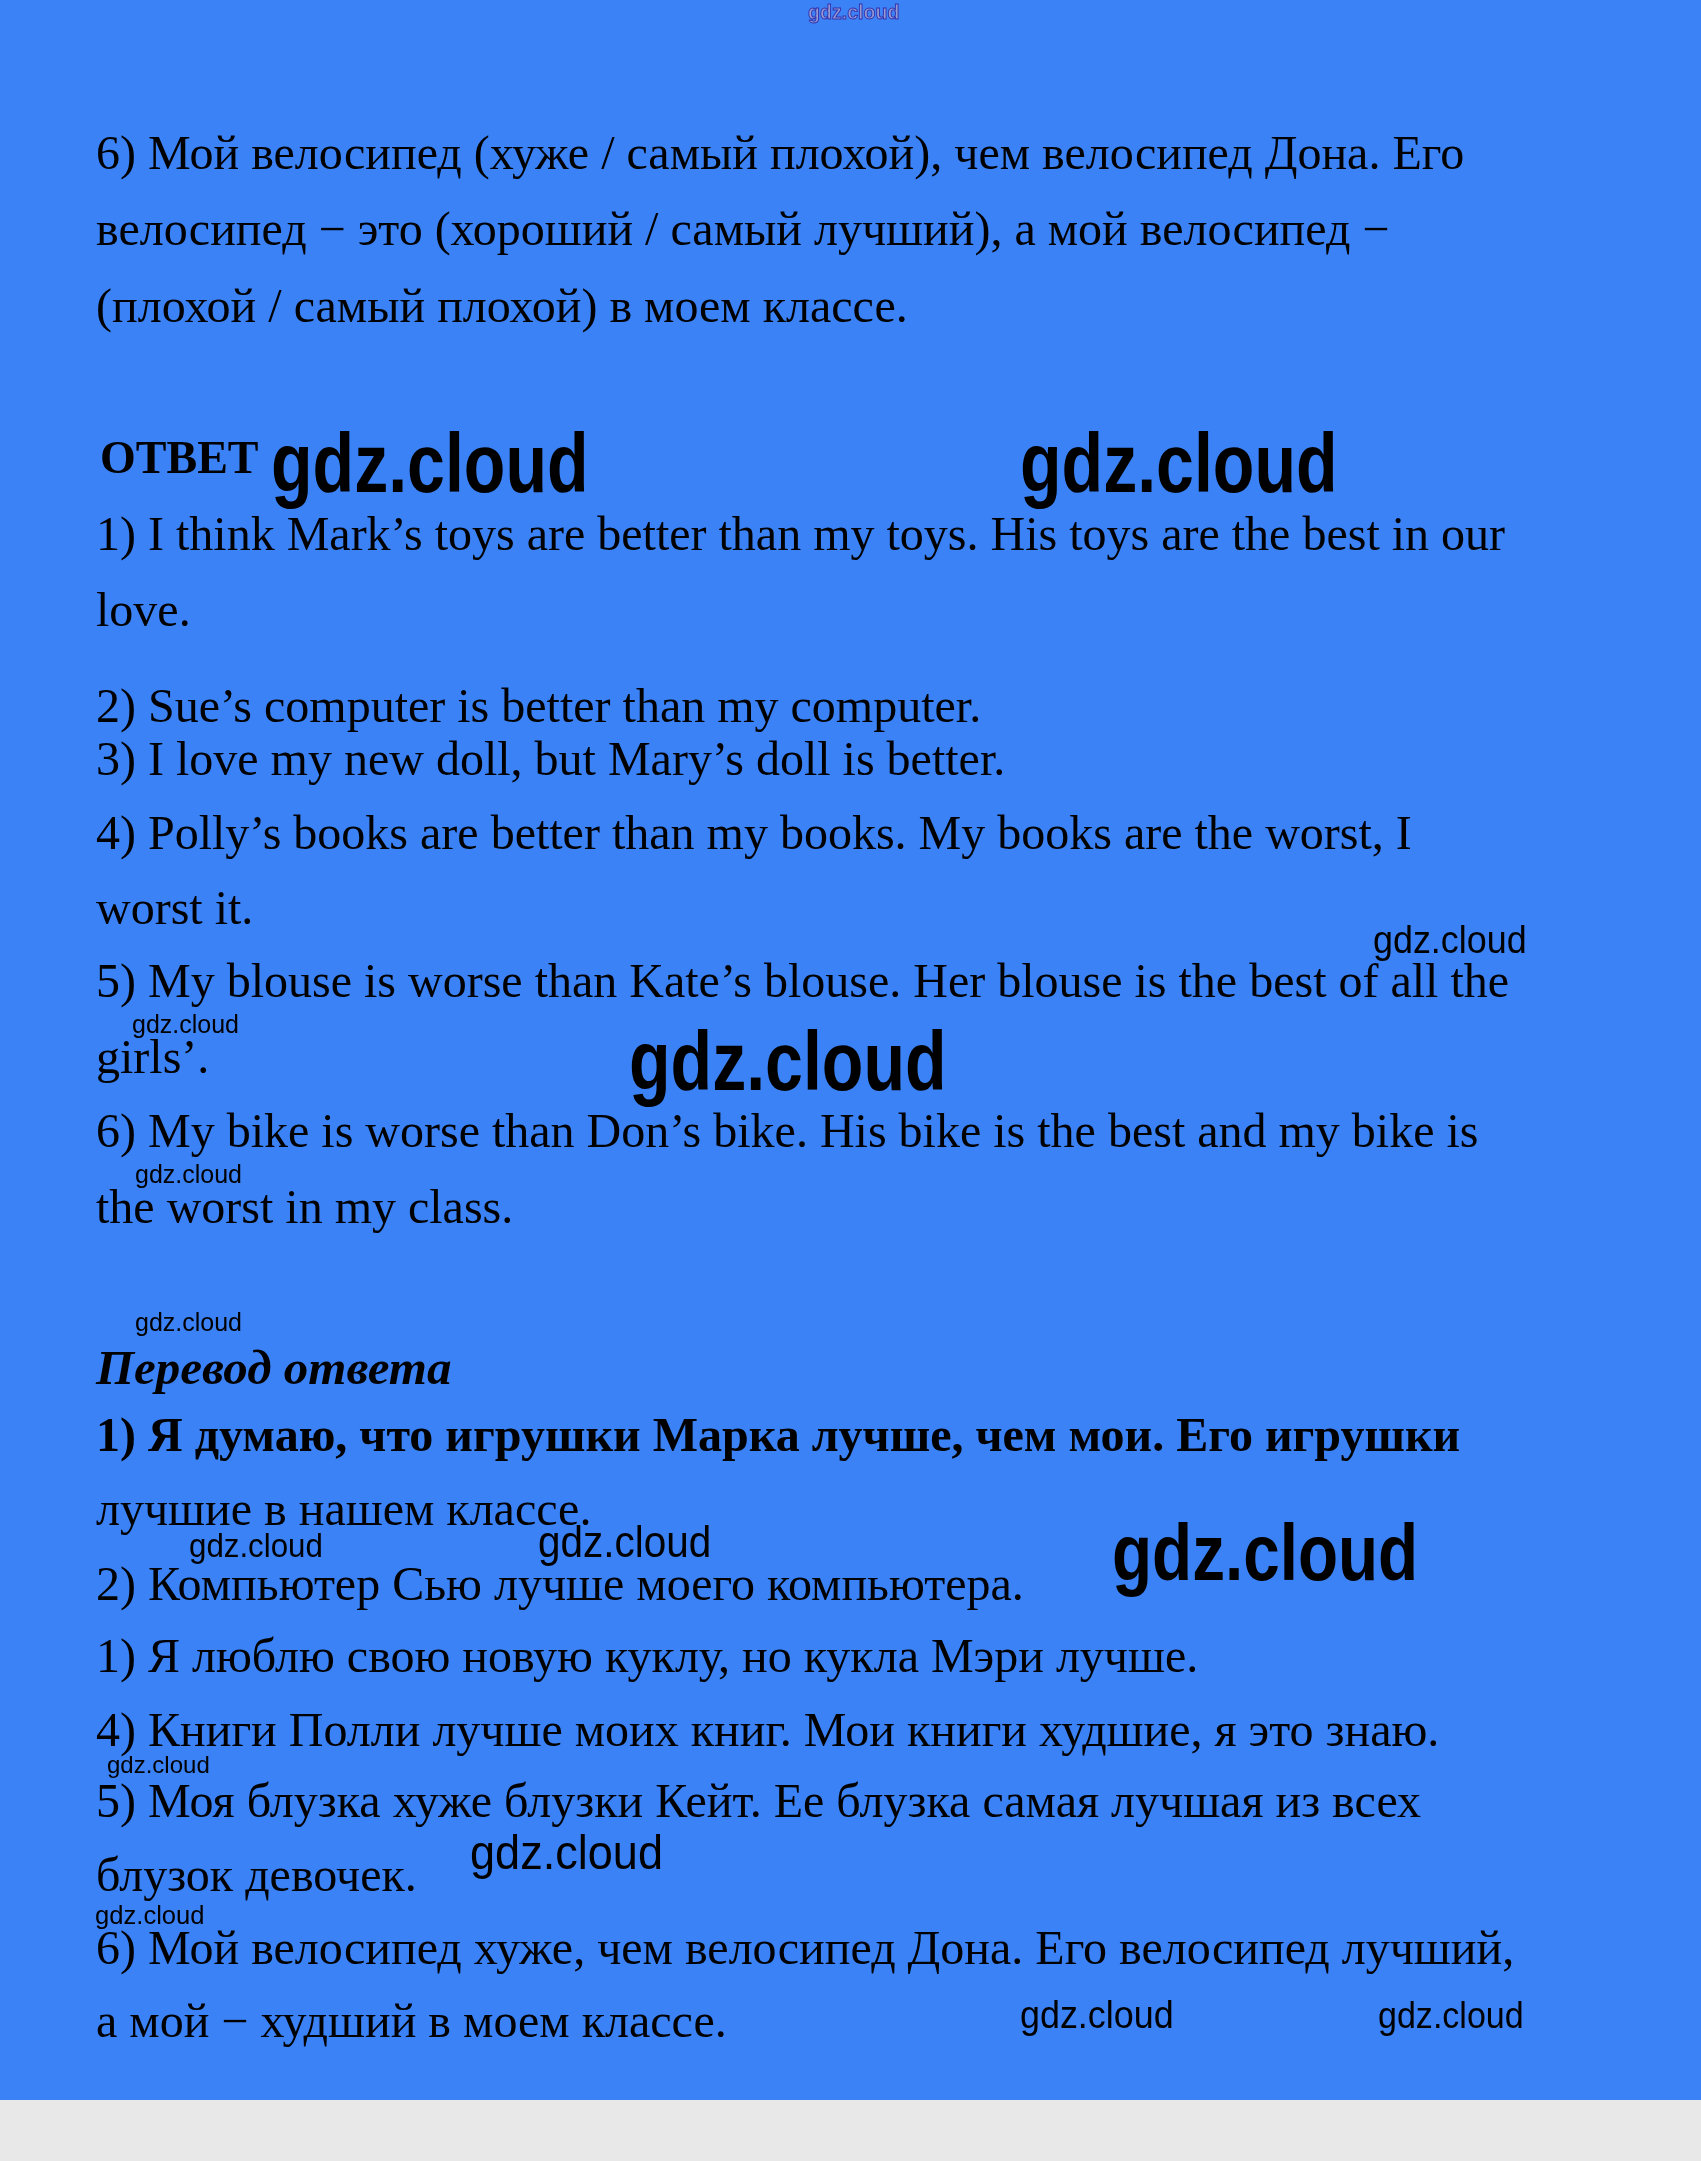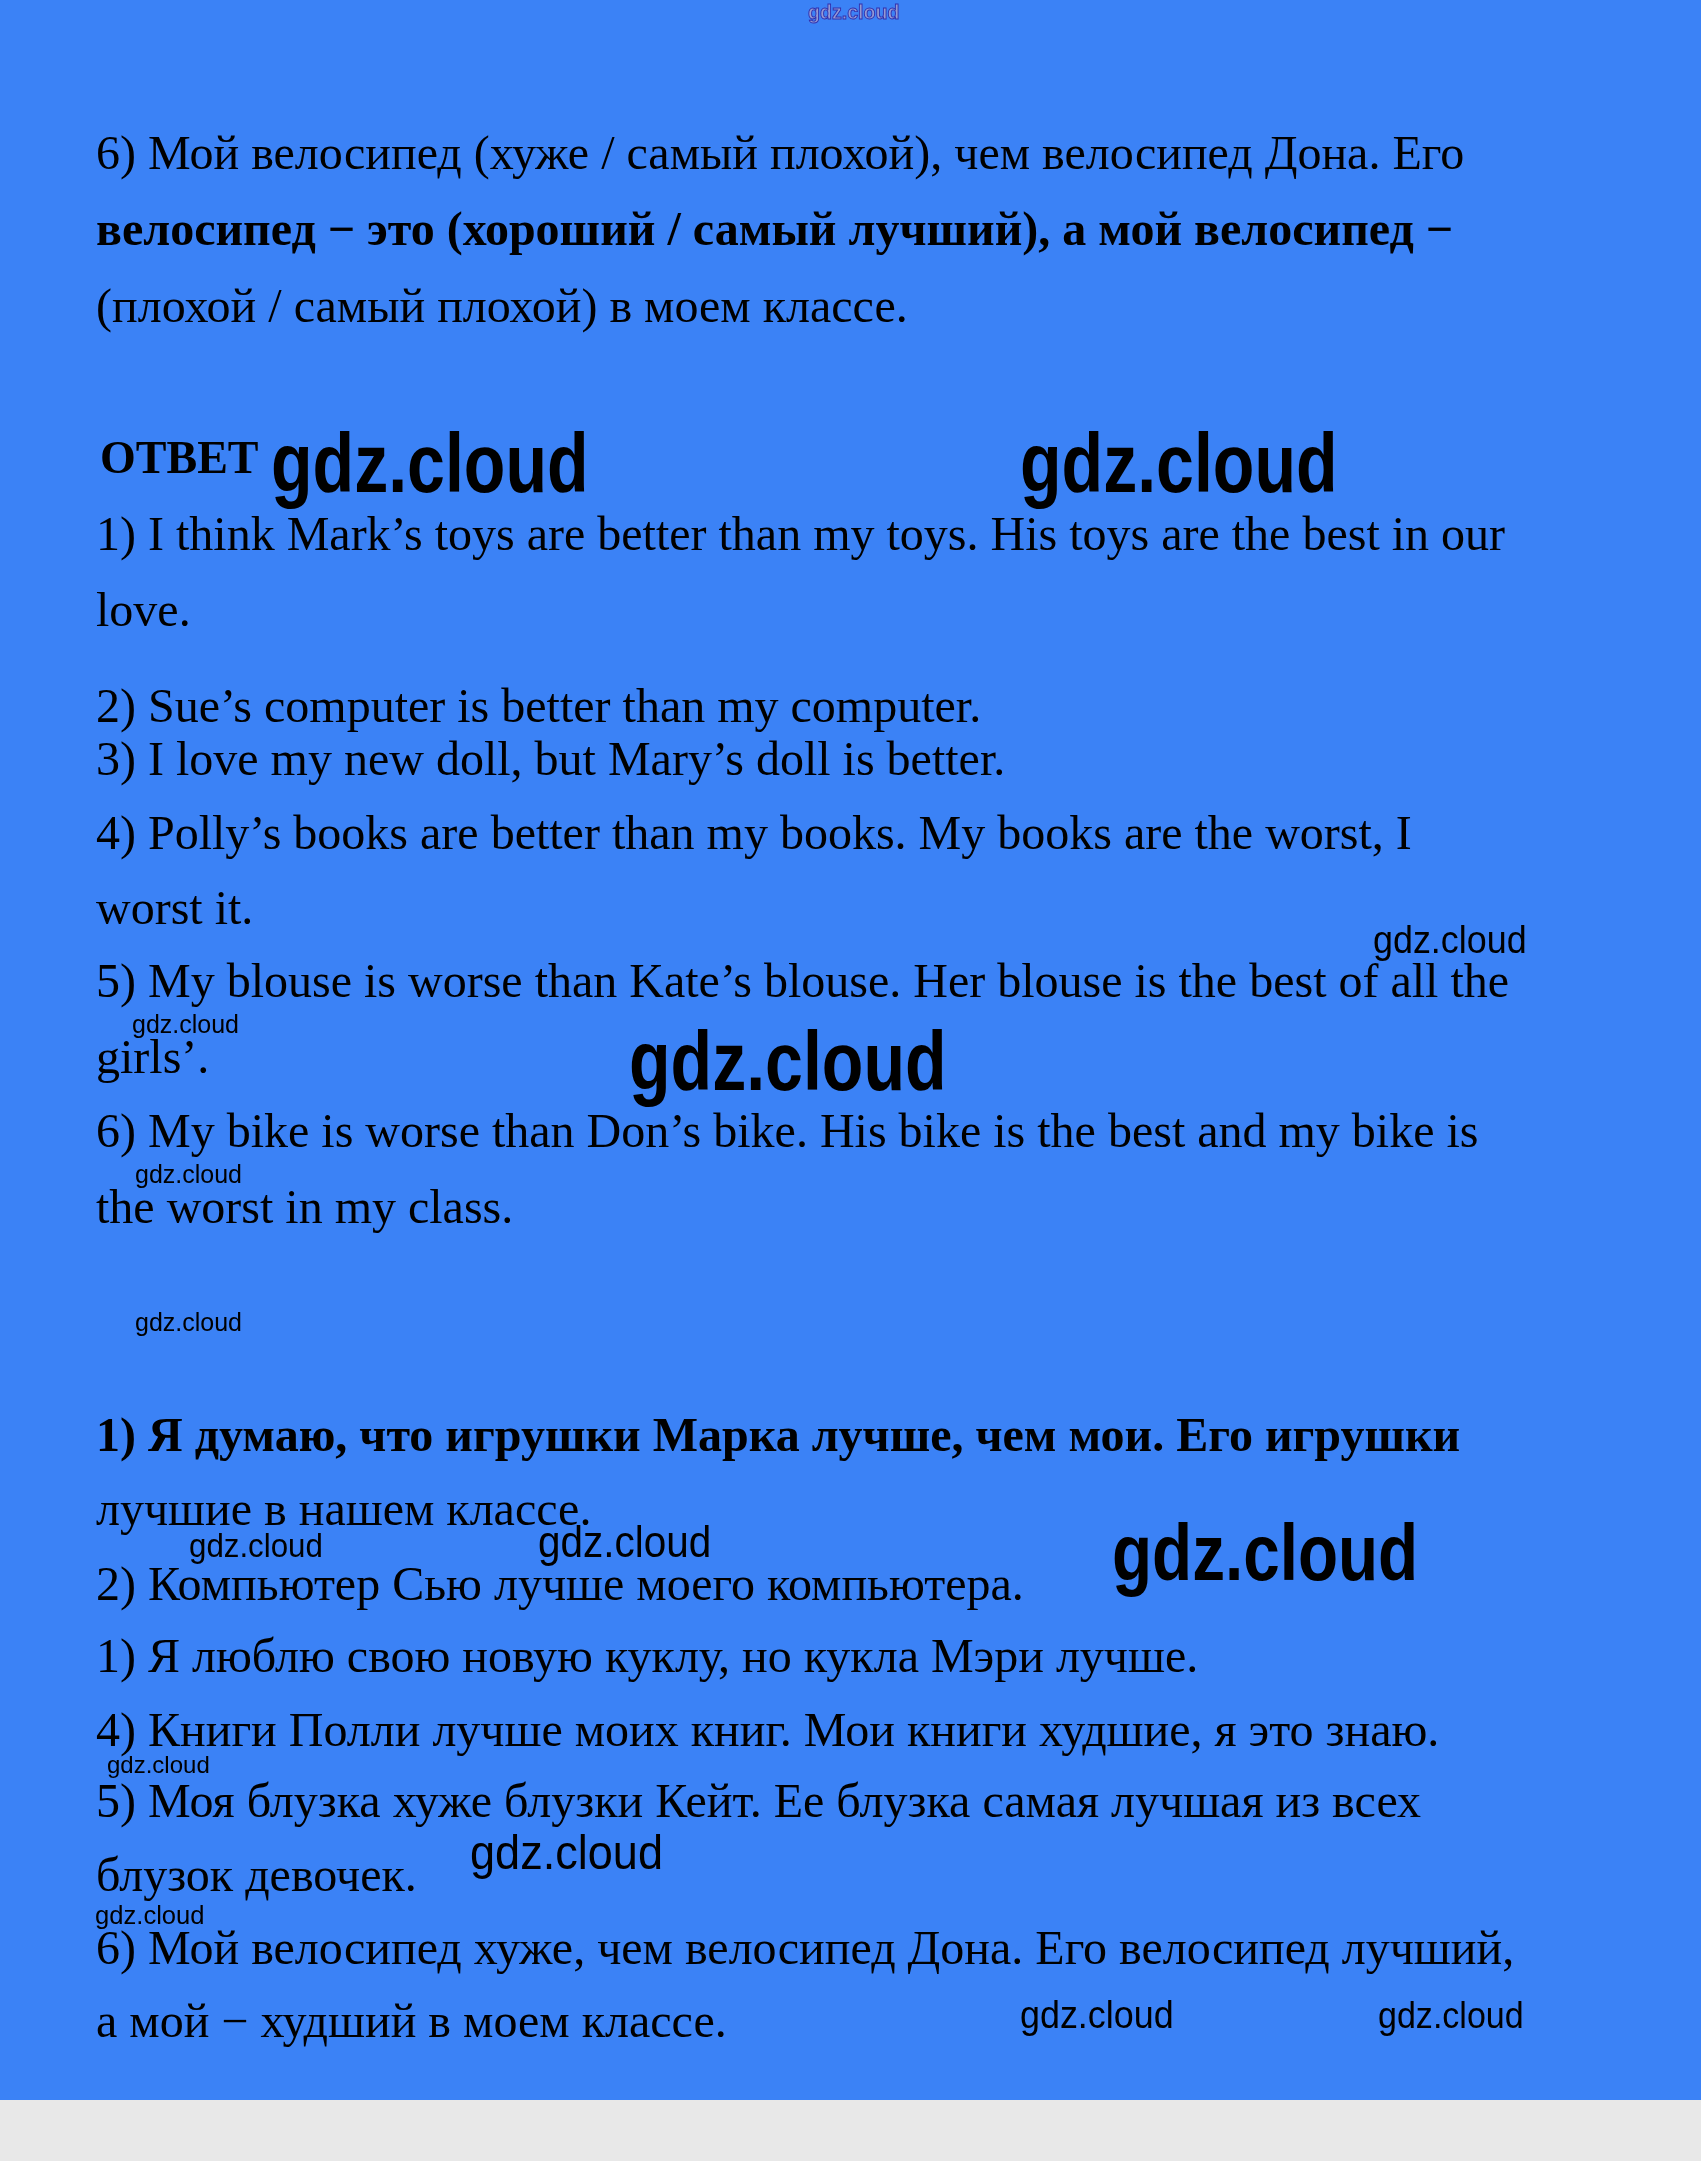--- a/index.html
+++ b/index.html
@@ -59,21 +59,21 @@
 </style>
 </head>
 <body>
 
 <div class="page">
 
   <span class="wm wm-top" style="left:808px;top:3.4px;">gdz.cloud</span>
 
   <div>
     <div class="line" style="top:129px;">6) Мой велосипед (хуже / самый плохой), чем велосипед Дона. Его</div>
-    <div class="line" style="top:205px;font-weight:bold;">велосипед − это (хороший / самый лучший), а мой велосипед −</div>
+    <div class="line" style="top:205px;">велосипед − это (хороший / самый лучший), а мой велосипед −</div>
     <div class="line" style="top:282px;">(плохой / самый плохой) в моем классе.</div>
   </div>
 
   <div class="heading-bold" style="top:435px;">ОТВЕТ</div>
   <span class="wm wm-xl" style="left:271px;top:422px;">gdz.cloud</span>
   <span class="wm wm-xl" style="left:1020px;top:422px;">gdz.cloud</span>
 
   <div>
     <div class="line" style="top:510px;">1) I think Mark’s toys are better than my toys. His toys are the best in our</div>
     <div class="line" style="top:586px;">love.</div>
@@ -86,20 +86,21 @@
     <div class="line" style="top:1107px;">6) My bike is worse than Don’s bike. His bike is the best and my bike is</div>
     <div class="line" style="top:1183px;">the worst in my class.</div>
   </div>
 
   <span class="wm wm-md" style="left:1373px;top:920px;font-size:39px;">gdz.cloud</span>
   <span class="wm wm-sm" style="left:132px;top:1012px;">gdz.cloud</span>
   <span class="wm wm-xl" style="left:629px;top:1020px;">gdz.cloud</span>
   <span class="wm wm-sm" style="left:135px;top:1162px;">gdz.cloud</span>
   <span class="wm wm-sm" style="left:135px;top:1310px;">gdz.cloud</span>
 
+  <div class="heading-bold-italic" style="top:1343px;">Перевод ответа</div>
 
   <div>
     <div class="line" style="top:1411px;font-weight:bold;">1) Я думаю, что игрушки Марка лучше, чем мои. Его игрушки</div>
     <div class="line" style="top:1485px;">лучшие в нашем классе.</div>
     <div class="line" style="top:1560px;">2) Компьютер Сью лучше моего компьютера.</div>
     <div class="line" style="top:1632px;">1) Я люблю свою новую куклу, но кукла Мэри лучше.</div>
     <div class="line" style="top:1706px;">4) Книги Полли лучше моих книг. Мои книги худшие, я это знаю.</div>
     <div class="line" style="top:1777px;">5) Моя блузка хуже блузки Кейт. Ее блузка самая лучшая из всех</div>
     <div class="line" style="top:1851px;">блузок девочек.</div>
     <div class="line" style="top:1924px;">6) Мой велосипед хуже, чем велосипед Дона. Его велосипед лучший,</div>

